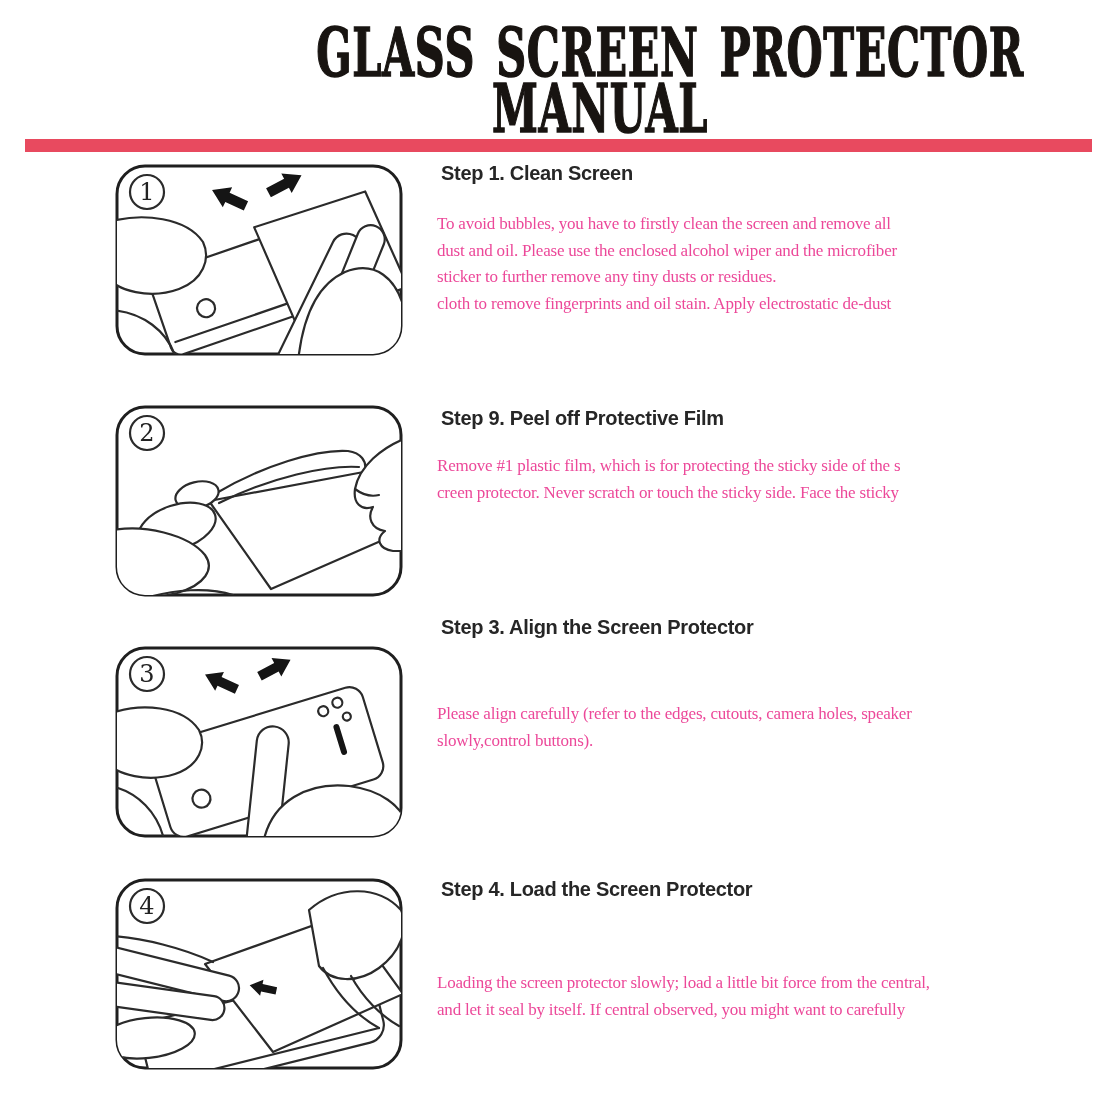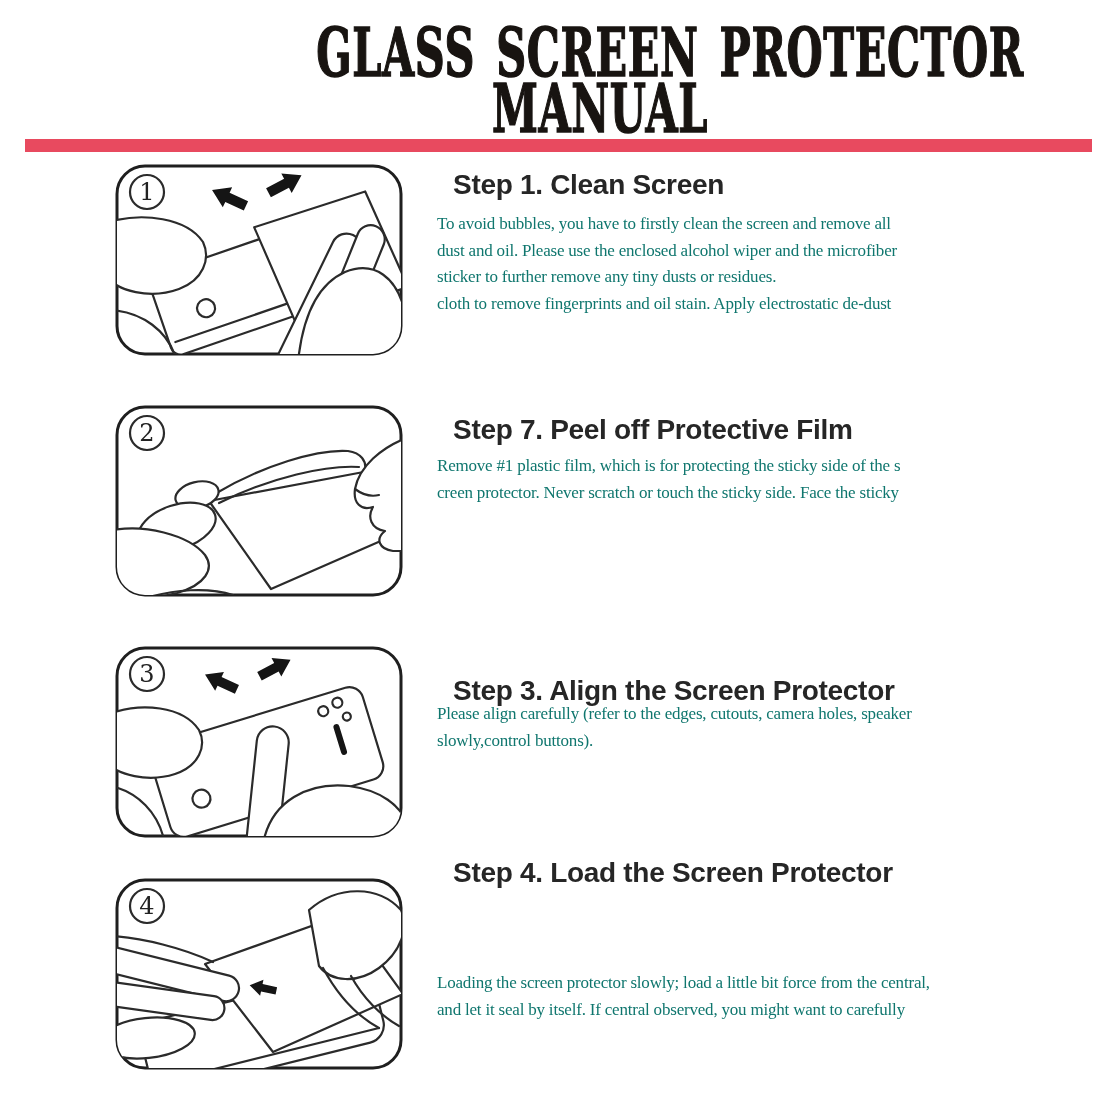--- a/index.html
+++ b/index.html
@@ -42,35 +42,35 @@
   svg .ln-open{fill:none;stroke:#2b2b2b;stroke-width:2.2;stroke-linejoin:round;stroke-linecap:round;}
   svg .blk{fill:#151515;stroke:none;}
   svg .num{
     font-family:"DejaVu Serif", serif;
     font-size:24px;
     fill:#222222;
     text-anchor:middle;
   }
   
   .step-heading{
-    position:absolute;left:437px;margin:16px;
+    position:absolute;left:437px;margin:4px;
     font-family:"Liberation Sans", sans-serif;
     font-weight:bold;
-    font-size:28px;line-height:30px;
+    font-size:20px;line-height:30px;
     letter-spacing:-0.3px;
     color:#262626;
     white-space:nowrap;
   }
-  .h1{top:154px;} .h2{top:399px;} .h3{top:660px;} .h4{top:842px;}
+  .h1{top:154px;} .h2{top:399px;} .h3{top:608px;} .h4{top:870px;}
   .step-body{
     position:absolute;left:437px;
     font-family:"Liberation Serif", serif;
     font-size:17px;line-height:26.5px;
     letter-spacing:-0.2px;
-    color:#0f766e;
+    color:#ec4899;
   }
   .p1{top:211px;} .p2{top:453px;} .p3{top:701px;} .p4{top:970px;}
   .step-body .line{white-space:nowrap;}
 </style>
 </head>
 <body>
 
 <div class="page">
 
   <header class="title-block">
@@ -194,21 +194,21 @@
         <path class="ln-open" d="M-2,60 C30,62 70,72 100,86"></path>
         <ellipse class="ln" cx="34" cy="162" rx="48" ry="20" transform="rotate(-6 34 162)"></ellipse>
       </g>
       <path class="blk" d="M-22,-6 L2,-6 L2,-13 L22,0 L2,13 L2,6 L-22,6 Z" transform="translate(150,112) rotate(192) scale(0.62)"></path>
     </g>
     <circle class="ln" cx="34" cy="30" r="17"></circle>
     <text class="num" x="34" y="38">4</text>
   </svg>
 
   <h2 class="step-heading h1">Step 1. Clean Screen</h2>
-  <h2 class="step-heading h2">Step 7. Peel off Protective Film</h2>
+  <h2 class="step-heading h2">Step 9. Peel off Protective Film</h2>
   <h2 class="step-heading h3">Step 3. Align the Screen Protector</h2>
   <h2 class="step-heading h4">Step 4. Load the Screen Protector</h2>
 
   <div class="step-body p1">
     <div class="line">To avoid bubbles, you have to firstly clean the screen and remove all</div>
     <div class="line">dust and oil. Please use the enclosed alcohol wiper and the microfiber</div>
     <div class="line">sticker to further remove any tiny dusts or residues.</div>
     <div class="line">cloth to remove fingerprints and oil stain. Apply electrostatic de-dust</div>
   </div>
   <div class="step-body p2">

